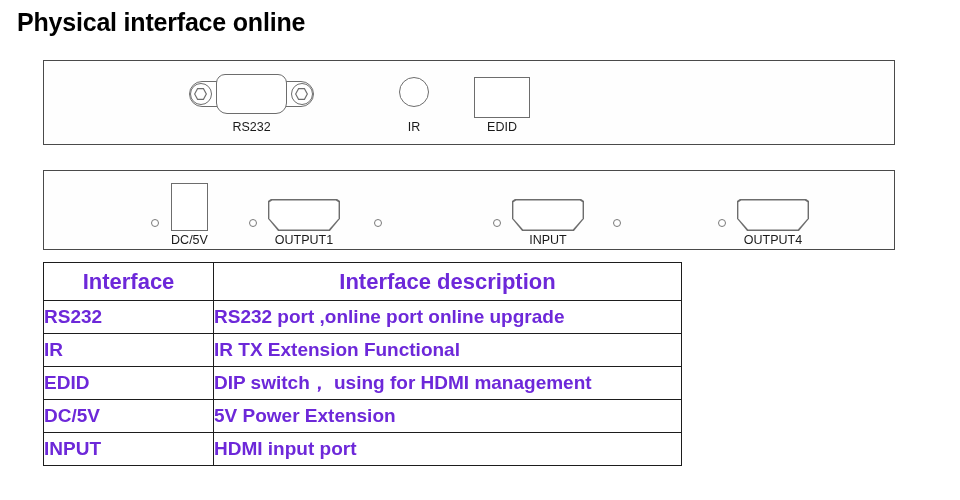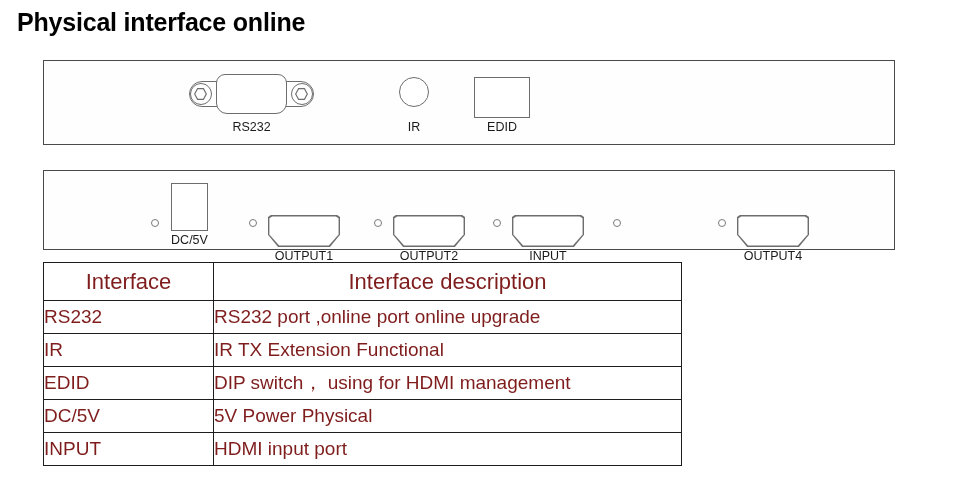--- a/index.html
+++ b/index.html
@@ -146,21 +146,21 @@
   #dc-port { left: 127px; top: 12px; }
   .dc-rect {
     width: 37px; height: 48px;
     border: 1.6px solid #6d6d6d;
     box-sizing: border-box;
     background: #ffffff;
     margin-bottom: 3px;
   }
 
   
-  .hdmi-port { top: 44px; }
+  .hdmi-port { top: 28px; }
   .hdmi-shape {
     width: 72px; height: 32px;
     background: #6d6d6d;
     clip-path: polygon(4% 0%, 96% 0%, 100% 6%, 100% 62%, 86% 100%, 14% 100%, 0% 62%, 0% 6%);
     margin-bottom: 3px;
     position: relative;
   }
   .hdmi-shape::after {
     content: "";
     position: absolute;
@@ -176,21 +176,22 @@
     left: 43px;
     top: 262px;
     width: 638px;
     border-collapse: collapse;
     table-layout: fixed;
   }
   #interface-table td {
     border: 1.4px solid #1d1d1d;
     padding: 0;
     vertical-align: middle;
-    color: #7f1d1d;
+    color: #6d28d9;
+    font-weight: bold;
   }
   #interface-table .col-a { width: 170px; }
   #interface-table .col-b { width: 468px; }
 
   .hdr-cell {
     height: 37px;
     font-size: 22px;
     text-align: center;
   }
   .body-cell {
@@ -241,24 +242,20 @@
     <div class="port-label">DC/5V</div>
   </div>
 
   <div class="led-dot" style="left:205px"></div>
   <div class="port hdmi-port" style="left:224px">
     <div class="hdmi-shape"></div>
     <div class="port-label">OUTPUT1</div>
   </div>
 
   <div class="led-dot" style="left:330px"></div>
-  <div class="port hdmi-port" style="left:349px">
-    <div class="hdmi-shape"></div>
-    <div class="port-label">OUTPUT2</div>
-  </div>
 
   <div class="led-dot" style="left:449px"></div>
   <div class="port hdmi-port" style="left:468px">
     <div class="hdmi-shape"></div>
     <div class="port-label">INPUT</div>
   </div>
 
   <div class="led-dot" style="left:569px"></div>
 
   <div class="led-dot" style="left:674px"></div>
@@ -286,20 +283,20 @@
     <tr>
       <td class="body-cell cell-a">IR</td>
       <td class="body-cell cell-b">IR TX Extension Functional</td>
     </tr>
     <tr>
       <td class="body-cell cell-a">EDID</td>
       <td class="body-cell cell-b">DIP switch， using for HDMI management</td>
     </tr>
     <tr>
       <td class="body-cell cell-a">DC/5V</td>
-      <td class="body-cell cell-b">5V Power Physical</td>
+      <td class="body-cell cell-b">5V Power Extension</td>
     </tr>
     <tr>
       <td class="body-cell cell-a">INPUT</td>
       <td class="body-cell cell-b">HDMI input port</td>
     </tr>
   </tbody>
 </table>
 
 </body></html>

